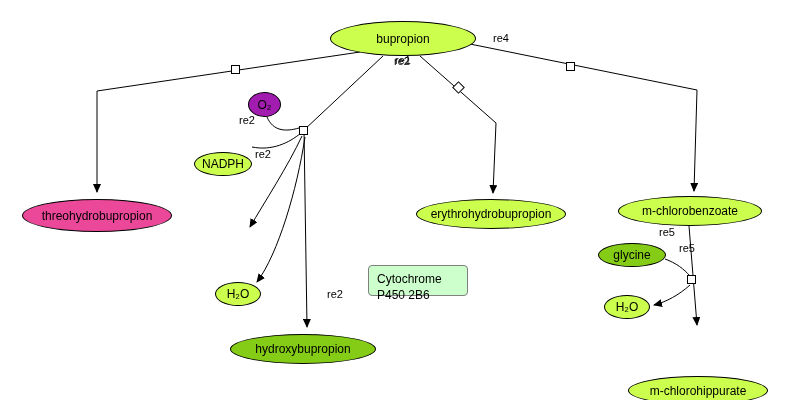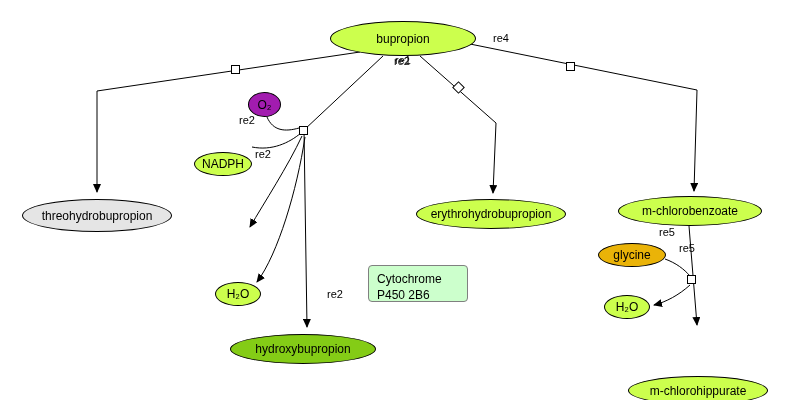--- a/index.html
+++ b/index.html
@@ -44,44 +44,44 @@
     <path d="M 302 136 C 288 166 264 203 250 227" fill="none" stroke="#000" stroke-width="1" marker-end="url(#arrow)"></path>
     <path d="M 305 137 C 297 190 278 254 257 282" fill="none" stroke="#000" stroke-width="1" marker-end="url(#arrow)"></path>
     <path d="M 420 56 L 496 123 L 493 193" fill="none" stroke="#000" stroke-width="1" marker-end="url(#arrow)"></path>
     <path d="M 470 44 L 697 90 L 694 191" fill="none" stroke="#000" stroke-width="1" marker-end="url(#arrow)"></path>
     <path d="M 689 226 L 697 325" fill="none" stroke="#000" stroke-width="1" marker-end="url(#arrow)"></path>
     <path d="M 665 259 C 676 263 684 269 690 276" fill="none" stroke="#000" stroke-width="1"></path>
     <path d="M 690 285 C 679 295 666 302 654 305" fill="none" stroke="#000" stroke-width="1" marker-end="url(#arrow)"></path>
   </svg>
 
   <div class="node" style="left: 330px; top: 21px; width: 146px; height: 35px; background: rgb(204, 255, 77);">bupropion</div>
-  <div class="node" style="left: 22px; top: 199px; width: 150px; height: 33px; background: #e5e5e5;">threohydrobupropion</div>
+  <div class="node" style="left: 22px; top: 199px; width: 150px; height: 33px; background: #ec4899;">threohydrobupropion</div>
   <div class="node" style="left: 248px; top: 92px; width: 33px; height: 25px; background: #a21caf;">O₂</div>
   <div class="node" style="left: 194px; top: 135px; width: 58px; height: 24px; background: rgb(204, 255, 77); margin-top: 17px;">NADPH</div>
   <div class="node" style="left: 215px; top: 282px; width: 46px; height: 24px; background: rgb(204, 255, 77);">H₂O</div>
   <div class="node" style="left: 230px; top: 334px; width: 146px; height: 30px; background: #84cc16;">hydroxybupropion</div>
   <div class="node" style="left: 618px; top: 196px; width: 144px; height: 30px; background: rgb(204, 255, 77);">m-chlorobenzoate</div>
   <div class="node" style="left: 416px; top: 199px; width: 150px; height: 30px; background: rgb(204, 255, 77);">erythrohydrobupropion</div>
-  <div class="node" style="left: 598px; top: 243px; width: 68px; height: 24px; background: #eab308;">glycine</div>
+  <div class="node" style="left: 598px; top: 243px; width: 68px; height: 24px; background: #84cc16;">glycine</div>
   <div class="node" style="left: 604px; top: 295px; width: 46px; height: 24px; background: rgb(204, 255, 77);">H₂O</div>
   <div class="node" style="left: 628px; top: 330px; width: 140px; height: 29px; background: rgb(204, 255, 77); margin-top: 46px;">m-chlorohippurate</div>
 
   <div class="process" style="left:231px;top:65px;"></div>
   <div class="process" style="left:299px;top:126px;"></div>
   <div class="process diamond" style="left:454px;top:83px;"></div>
   <div class="process" style="left:566px;top:62px;"></div>
   <div class="process" style="left:687px;top:275px;"></div>
 
   <div class="rlabel" style="left:453px;top:32px;margin-left:40px;">re4</div>
   <div class="rlabel" style="left:372px;top:54px;padding-left:23px;">re1</div>
   <div class="rlabel" style="left:394px;top:55px;">re2</div>
   <div class="rlabel" style="left:239px;top:114px;">re2</div>
   <div class="rlabel" style="left:255px;top:148px;">re2</div>
   <div class="rlabel" style="left:327px;top:288px;">re2</div>
   <div class="rlabel" style="left:659px;top:226px;">re5</div>
   <div class="rlabel" style="left:679px;top:242px;">re5</div>
 
-  <div class="enzyme" style="left: 368px; top: 265px; width: 100px; height: 37px; background: rgb(204, 255, 204);">
+  <div class="enzyme" style="left: 368px; top: 265px; width: 100px; height: 31px; background: rgb(204, 255, 204);">
     <div>Cytochrome</div>
     <div>P450 2B6</div>
   </div>
 
 </div>
 
 </body></html>

